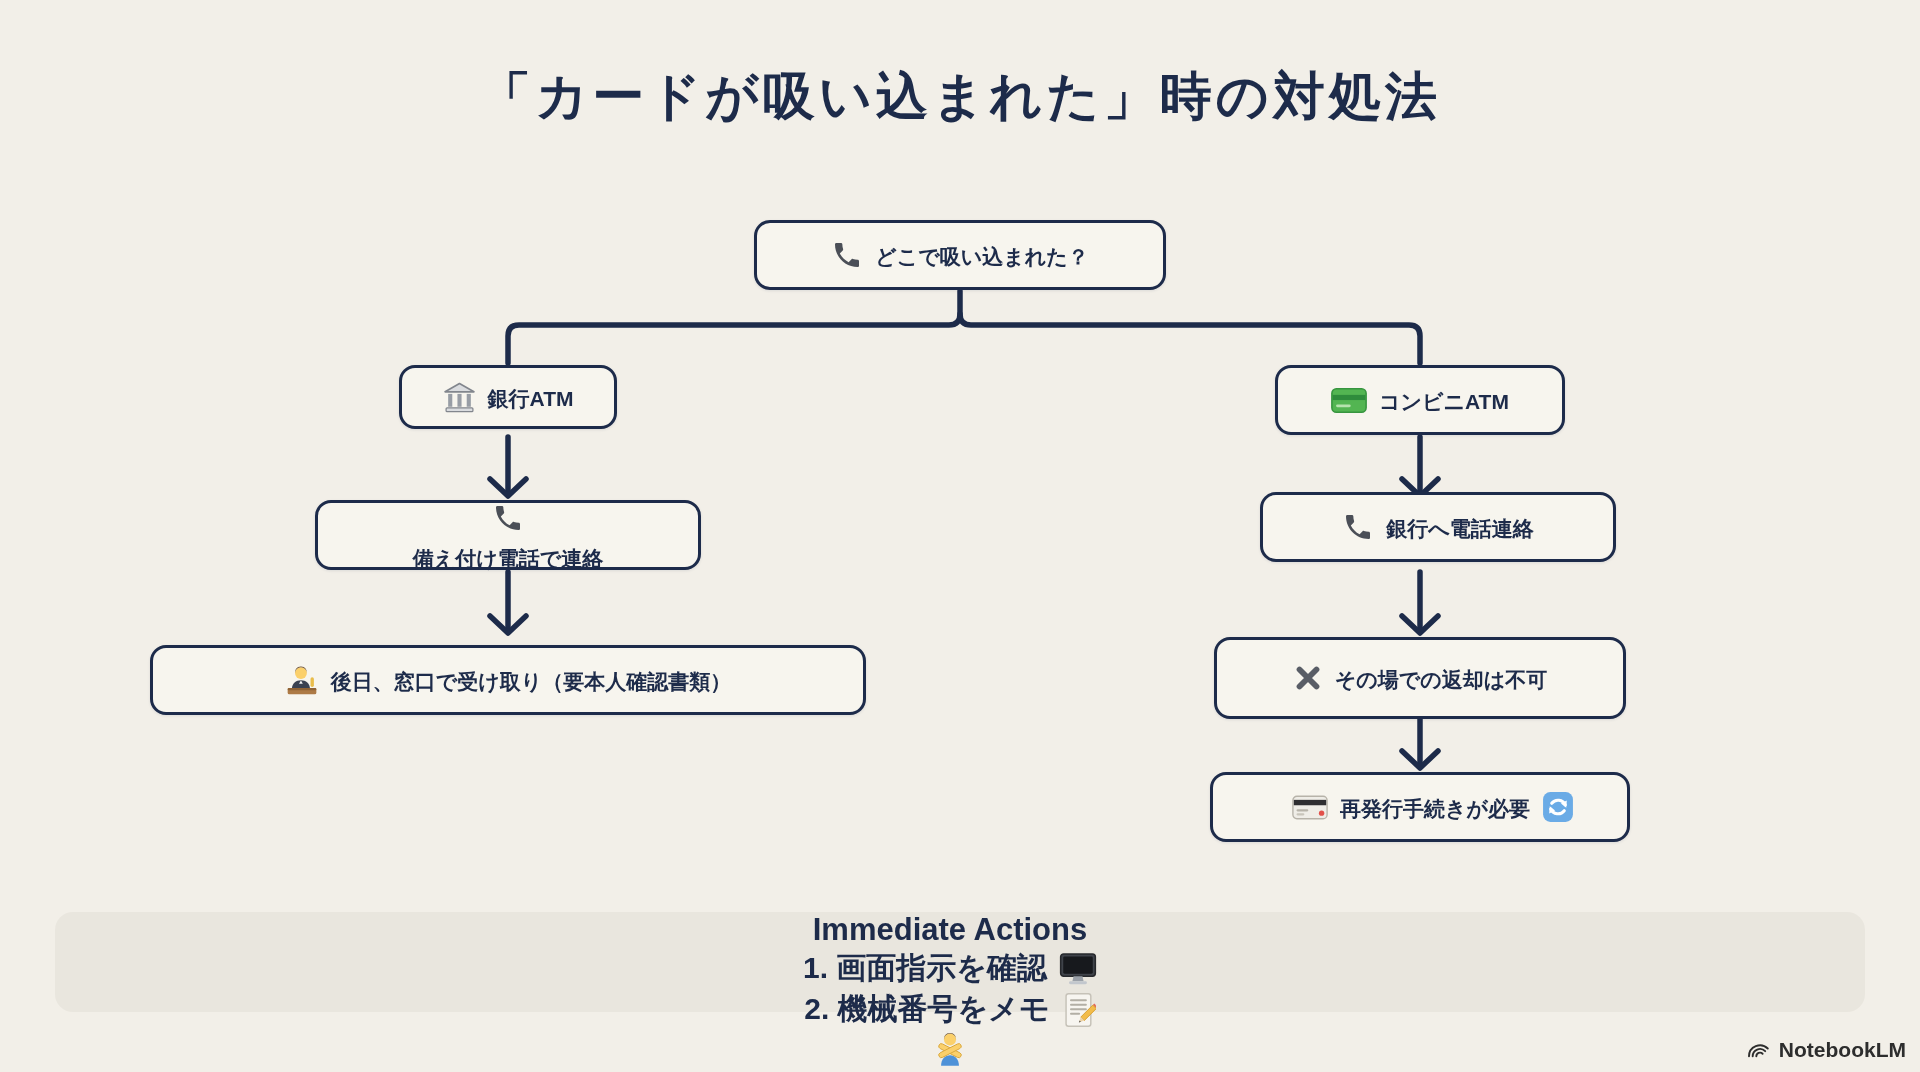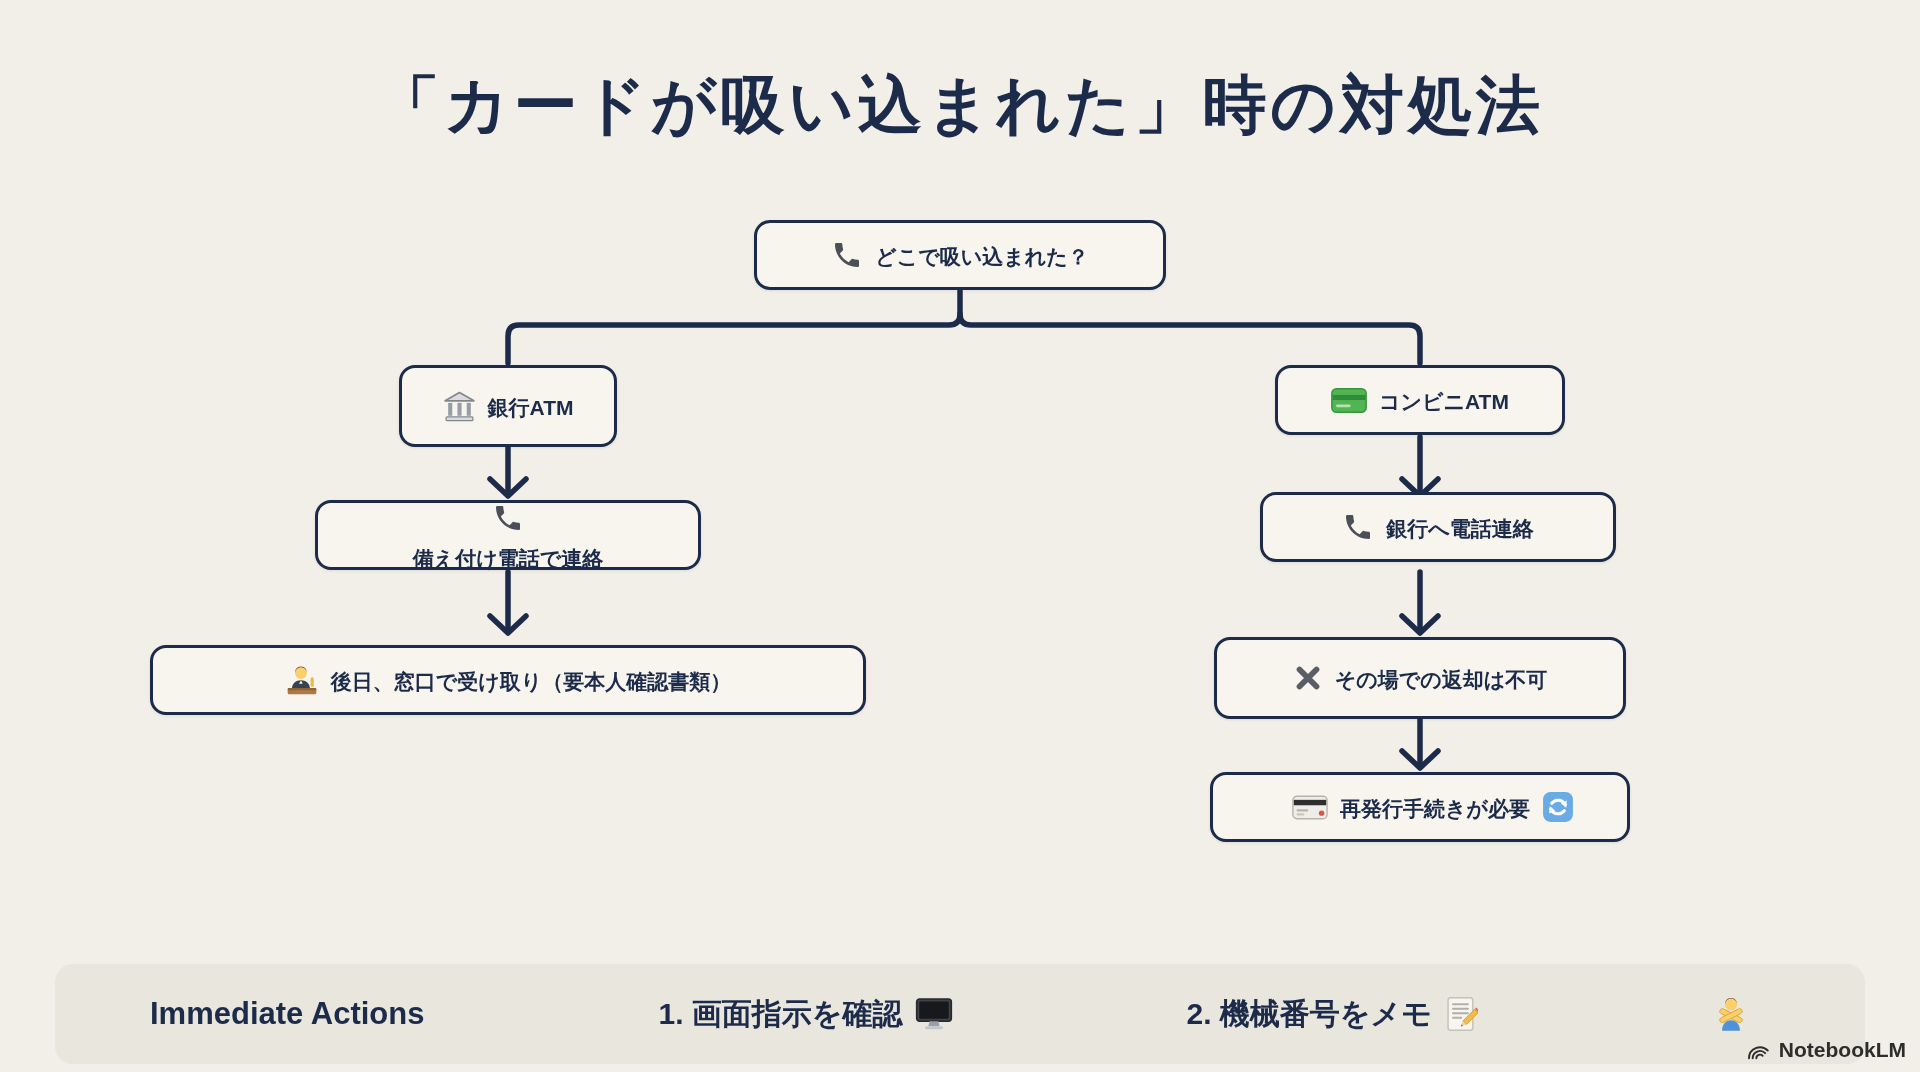--- a/index.html
+++ b/index.html
@@ -9,21 +9,21 @@
     width: 1920px; height: 1072px;
     background: #f2efe8;
     font-family: "Liberation Sans", sans-serif;
     color: #1d2b4a;
     overflow: hidden;
   }
   .title {
     position: absolute;
     top: 62px; left: 0; width: 1920px;
     text-align: center;
-    font-size: 64px;
+    font-size: 52px;
     font-weight: 800;
     letter-spacing: 4px;
     color: #1d2b4a;
   }
   .connectors { position: absolute; left: 0; top: 0; z-index: 1; }
   .node {
     position: absolute;
     z-index: 2;
     display: flex;
     align-items: center;
@@ -34,50 +34,51 @@
     border-radius: 16px;
     font-size: 21px;
     font-weight: 700;
     white-space: nowrap;
     box-shadow: 0 1px 3px rgba(30,43,74,0.10);
   }
   .node .icon svg, .action-item .icon svg, .brand .icon svg { display: block; }
   .node-label { line-height: 1; padding-top: 2px; }
   .actions-bar {
     position: absolute;
-    left: 55px; top: 964px;
+    left: 55px; top: 912px;
     width: 1810px; height: 100px;
     background: #e9e6de;
     border-radius: 18px;
     display: flex;
     align-items: center;
     justify-content: space-between;
     padding: 0 115px 0 95px;
     z-index: 2;
+    flex-direction: column;
   }
   .actions-heading {
     font-size: 31px;
     font-weight: 800;
     color: #1d2b4a;
     white-space: nowrap;
   }
   .action-item {
     display: flex;
     align-items: center;
     gap: 12px;
     font-size: 30px;
     font-weight: 700;
     color: #1d2b4a;
     white-space: nowrap;
   }
   .brand {
     position: absolute;
     right: 14px; bottom: 10px;
     display: flex;
-    align-items: flex-end;
+    align-items: flex-start;
     gap: 7px;
     font-size: 21px;
     font-weight: 700;
     color: #2d2d2d;
     z-index: 2;
   }
 </style>
 </head>
 <body>
 
@@ -105,21 +106,21 @@
 
 <div class="node" style="left:754px; top:220px; width:412px; height:70px;">
   <span class="icon">
     <svg width="32" height="32" viewBox="0 0 24 24">
         <path fill="#4b4f57" d="M6.62 10.79c1.44 2.83 3.76 5.14 6.59 6.59l2.2-2.2c.27-.27.67-.36 1.02-.24 1.12.37 2.33.57 3.57.57.55 0 1 .45 1 1V20c0 .55-.45 1-1 1-9.39 0-17-7.61-17-17 0-.55.45-1 1-1h3.5c.55 0 1 .45 1 1 0 1.25.2 2.45.57 3.57.11.35.03.74-.25 1.02l-2.2 2.2z"></path>
       </svg>
   </span>
   <span class="node-label">どこで吸い込まれた？</span>
 </div>
 
-<div class="node" style="left:399px; top:365px; width:218px; height:82px;">
+<div class="node" style="left:399px; top:365px; width:218px; height:64px;">
   <span class="icon">
     <svg width="33" height="33" viewBox="0 0 32 32">
       <polygon points="16,2.5 30,10.5 2,10.5" fill="#dadcdf" stroke="#82868d" stroke-width="1.6" stroke-linejoin="round"></polygon>
       <rect x="5" y="12.5" width="4" height="12.5" fill="#989da5"></rect>
       <rect x="14" y="12.5" width="4" height="12.5" fill="#989da5"></rect>
       <rect x="23" y="12.5" width="4" height="12.5" fill="#989da5"></rect>
       <rect x="3" y="26" width="26" height="3.8" rx="1" fill="#dadcdf" stroke="#82868d" stroke-width="1.2"></rect>
     </svg>
   </span>
   <span class="node-label">銀行ATM</span>

